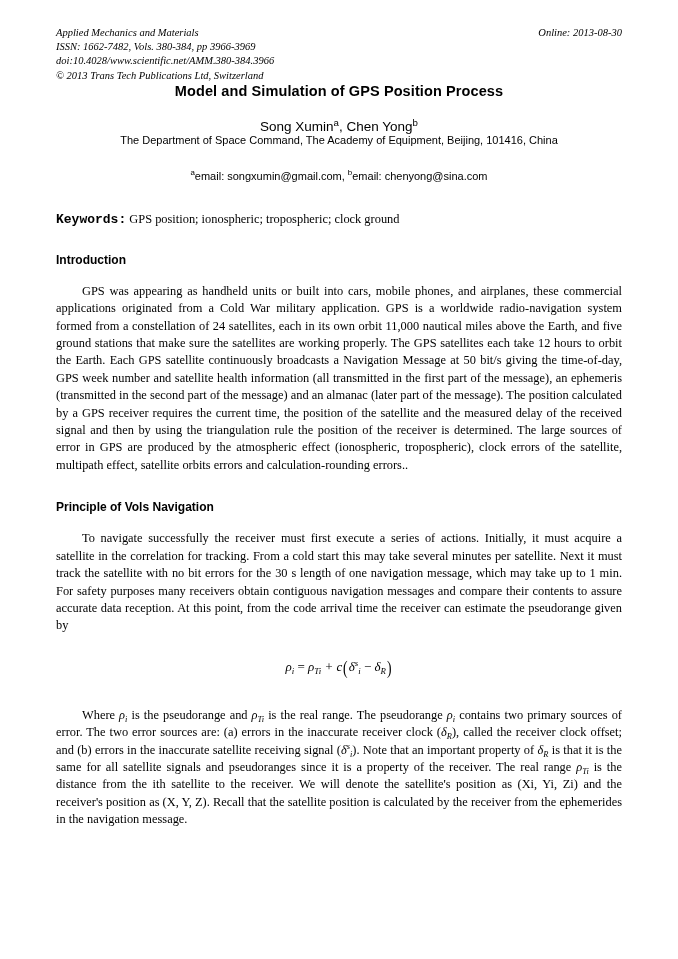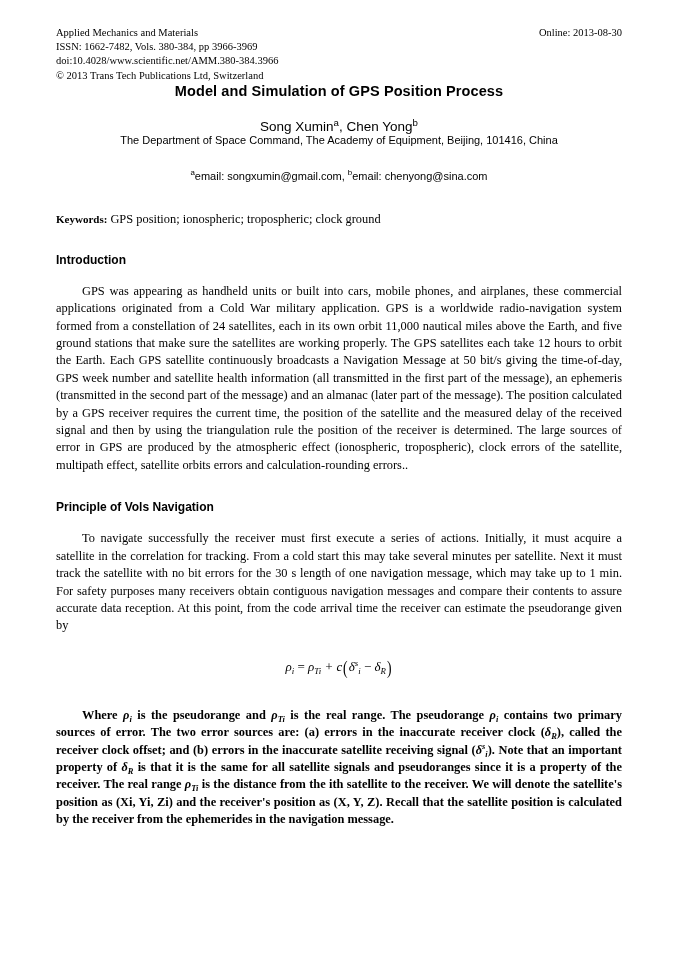--- a/index.html
+++ b/index.html
@@ -20,20 +20,21 @@
     height: 959px;
     box-sizing: border-box;
     padding: 26px 56px 0 56px;
   }
 
   
   .header {
     display: flex;
     justify-content: space-between;
     align-items: flex-start;
+    font-style: italic;
     font-size: 10.5px;
     line-height: 14.2px;
   }
   .header-left div { white-space: nowrap; }
   .header-right { white-space: nowrap; padding-top: 0px; }
 
   
   .title {
     text-align: center;
     font-family: "Liberation Sans", sans-serif;
@@ -60,21 +61,21 @@
     margin-top: 24px;
   }
   sup { font-size: 0.72em; vertical-align: super; line-height: 0; }
 
   
   .keywords {
     margin-top: 30px;
     font-size: 12.4px;
     line-height: 15px;
   }
-  .keywords b { font-family: Liberation Serif, serif; font-size: 11px; }
+  .keywords b { font-family: Liberation Mono, monospace; font-size: 13px; }
 
   .abstract {
     margin-top: 22px;
     font-size: 12.4px;
     line-height: 17.5px;
     text-align: justify;
   }
   .abstract b { font-family: "Liberation Sans", sans-serif; font-size: 11.6px; }
 
   .section-head {
@@ -102,21 +103,21 @@
   .supi { font-size: 0.68em; vertical-align: super; line-height: 0; font-style: italic;}
   .paren-big {
     font-size: 1.5em;
     vertical-align: -0.16em;
     display: inline-block;
     transform: scaleX(0.7);
   }
 
   
   .imath { font-style: italic; }
-  .tall-line { line-height: 26px; font-weight: bold; }
+  .tall-line { line-height: 26px; }
 </style>
 </head>
 <body>
 
 <div class="page">
 
   <div class="header">
     <div class="header-left">
       <div>Applied Mechanics and Materials</div>
       <div>ISSN: 1662-7482, Vols. 380-384, pp 3966-3969</div>

